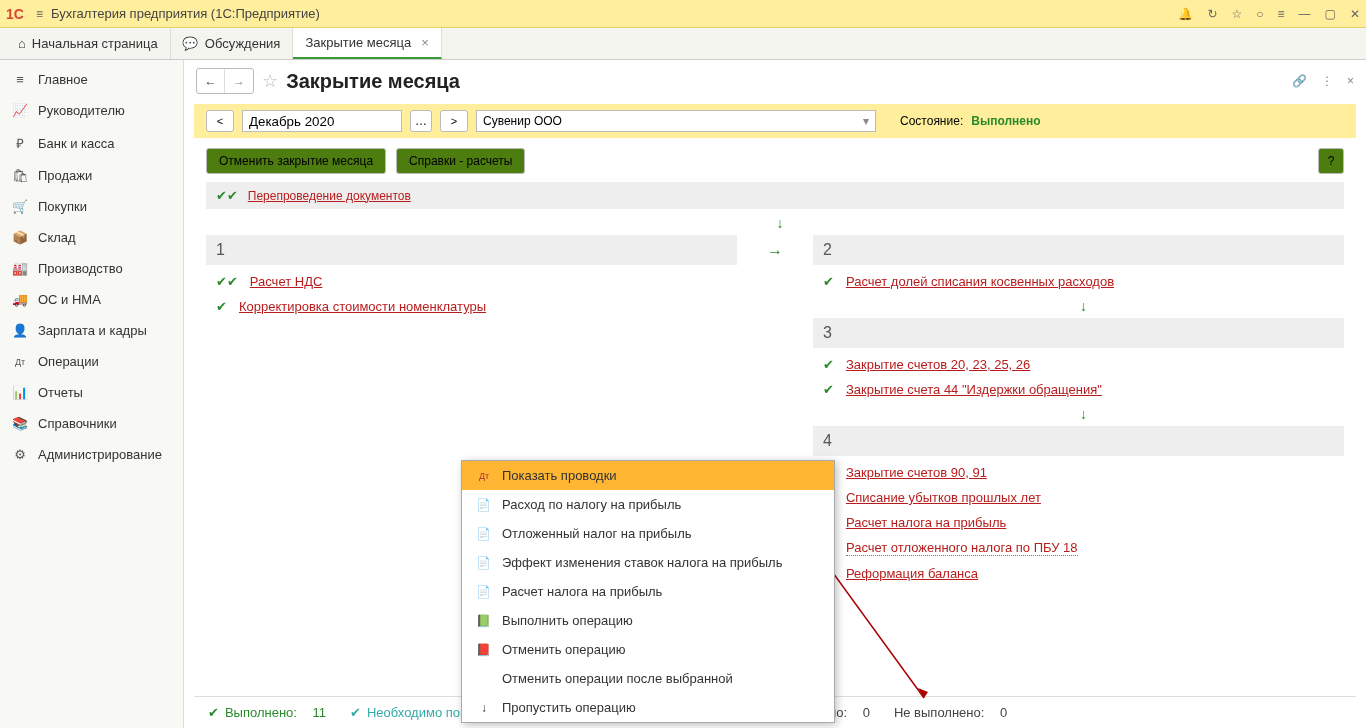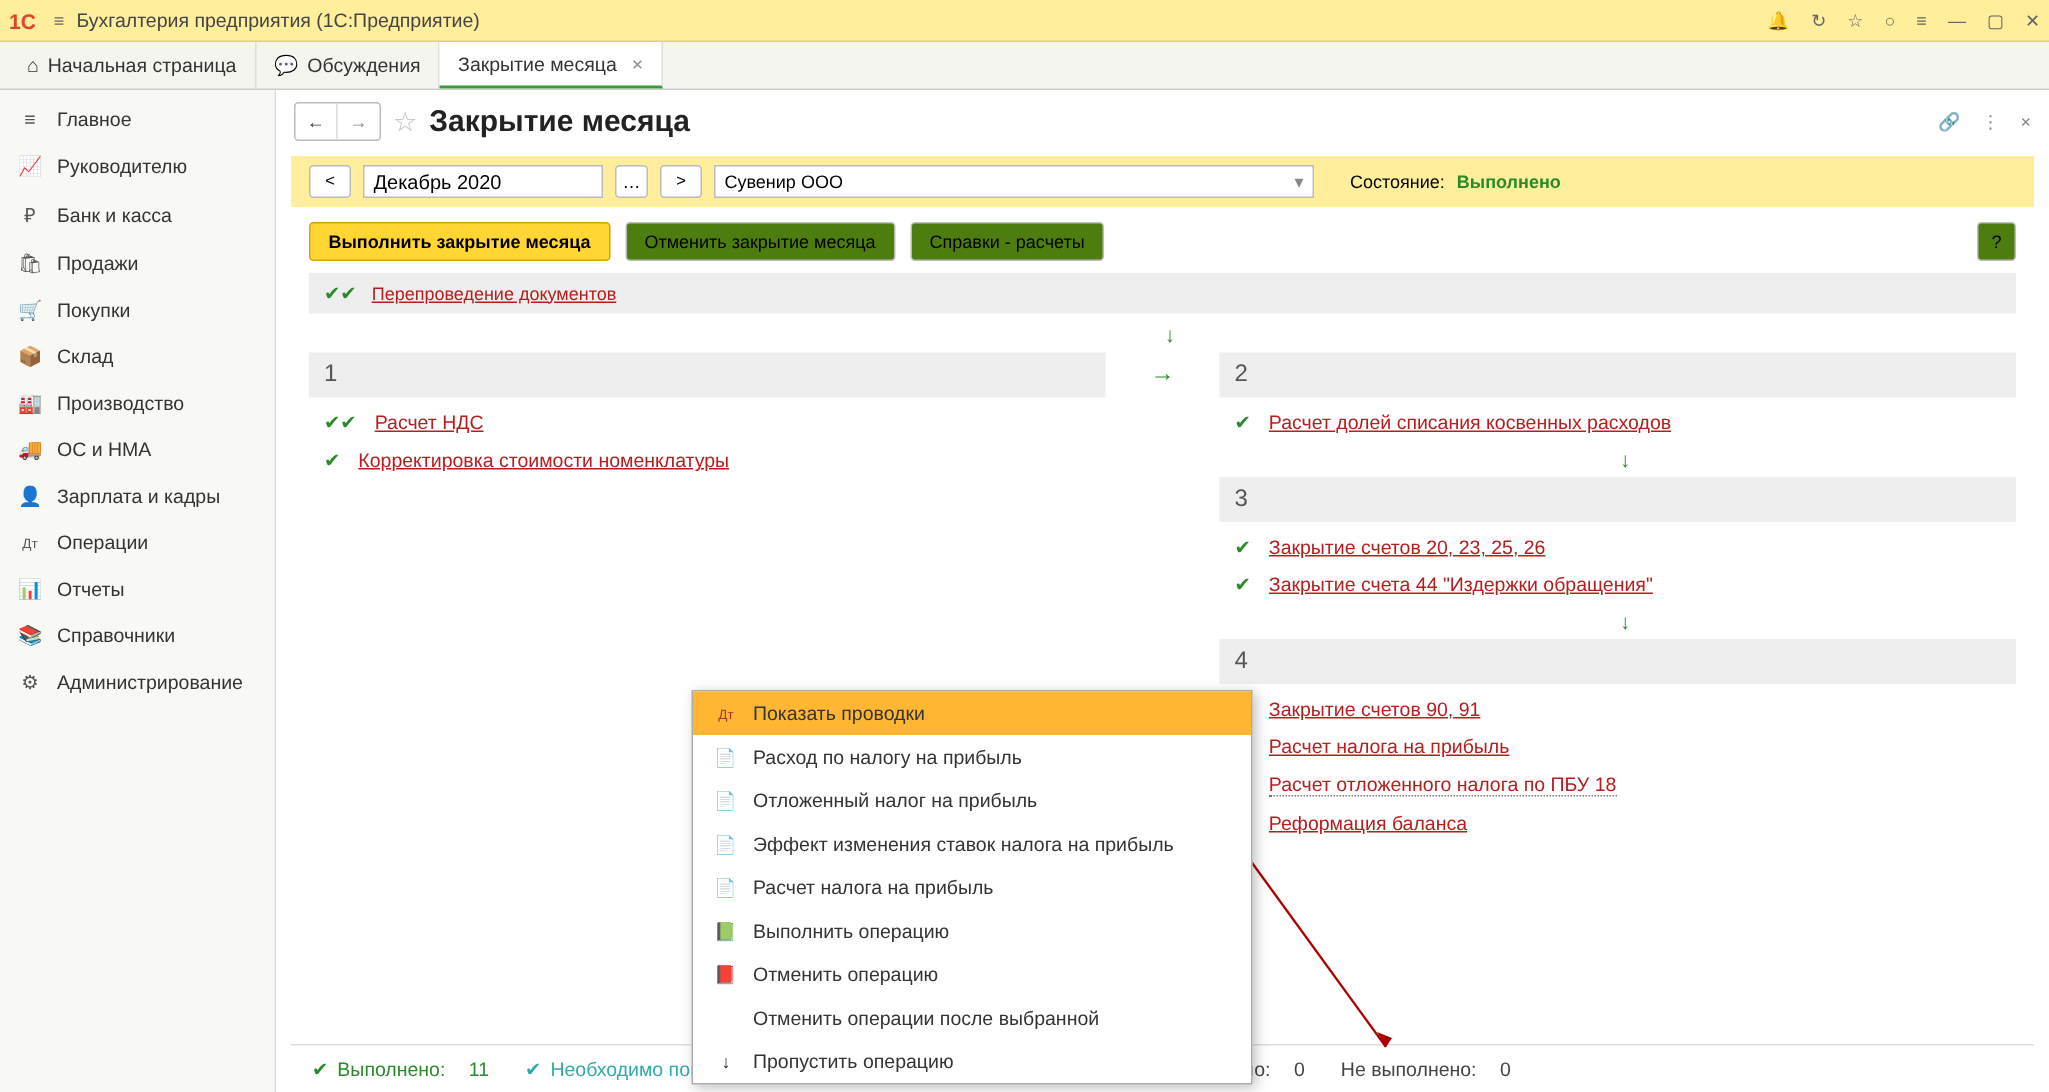--- a/index.html
+++ b/index.html
@@ -198,21 +198,20 @@
       <div class="small-btn">&gt;</div>
       <div class="org-select">
         <span>Сувенир ООО</span>
         <span style="color:#888">▾</span>
       </div>
       <span class="state-label">Состояние:</span>
       <span class="state-value">Выполнено</span>
     </div>
 
     <div class="action-bar">
-      <div class="btn btn-primary">Выполнить закрытие месяца</div>
       <div class="btn">Отменить закрытие месяца</div>
       <div class="btn">Справки - расчеты</div>
       <div class="btn help-btn">?</div>
     </div>
 
     <div class="op-area">
       <div class="op-row-top">
         <span class="check-icon-double">✔✔</span>
         <span class="op-link">Перепроведение документов</span>
       </div>
@@ -252,20 +251,24 @@
           <div class="op-item">
             <span class="check-icon">✔</span>
             <span class="op-link">Закрытие счета 44 "Издержки обращения"</span>
           </div>
           <div class="arrow-down">↓</div>
 
           <div class="stage-header">4</div>
           <div class="op-item">
             <span class="check-icon">✔</span>
             <span class="op-link">Закрытие счетов 90, 91</span>
+          </div>
+          <div class="op-item">
+            <span class="check-icon">✔</span>
+            <span class="op-link">Списание убытков прошлых лет</span>
           </div>
           <div class="op-item">
             <span class="check-icon">✔</span>
             <span class="op-link">Расчет налога на прибыль</span>
           </div>
           <div class="op-item">
             <span class="check-icon">✔</span>
             <span class="op-link dotted">Расчет отложенного налога по ПБУ 18</span>
           </div>
           <div class="op-item">

